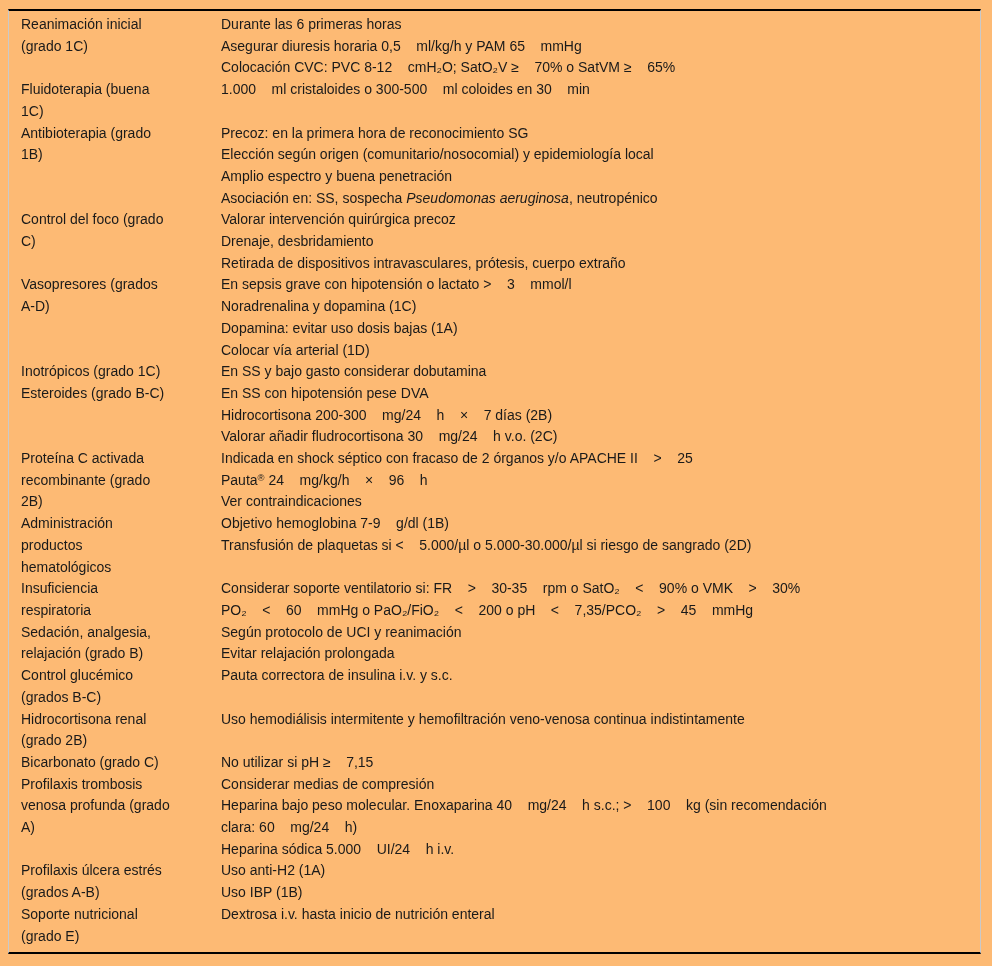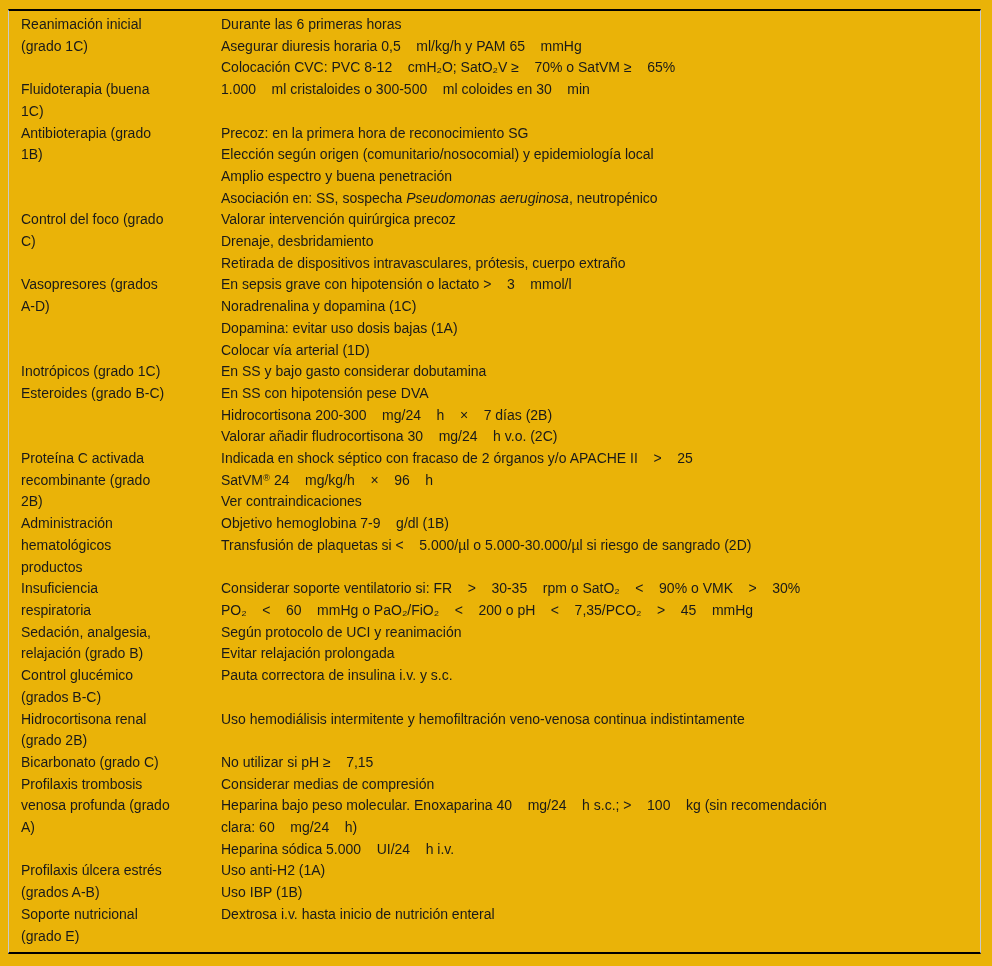--- a/index.html
+++ b/index.html
@@ -7,21 +7,21 @@
     padding: 0;
     background: #ffffff;
     width: 992px;
     height: 966px;
     font-family: "Liberation Sans", "DejaVu Sans", sans-serif;
   }
   .page {
     position: relative;
     width: 992px;
     height: 966px;
-    background: #eab308;
+    background: #fdba74;
   }
   .tbl {
     position: absolute;
     left: 8px;
     top: 9px;
     width: 973px;
     height: 945px;
     box-sizing: border-box;
     border-top: 2px solid #000000;
     border-bottom: 2px solid #000000;
@@ -144,30 +144,30 @@
     </div>
 
     <div class="row">
       <div class="lc">
         <div class="ln">Proteína C activada</div>
         <div class="ln">recombinante (grado</div>
         <div class="ln">2B)</div>
       </div>
       <div class="vc">
         <div class="ln">Indicada en shock séptico con fracaso de 2 órganos y/o APACHE II    &gt;    25</div>
-        <div class="ln"><span>SatVM</span><sup class="sp">®</sup><span> 24    mg/kg/h    ×    96    h</span></div>
+        <div class="ln"><span>Pauta</span><sup class="sp">®</sup><span> 24    mg/kg/h    ×    96    h</span></div>
         <div class="ln">Ver contraindicaciones</div>
       </div>
     </div>
 
     <div class="row">
       <div class="lc">
         <div class="ln">Administración</div>
+        <div class="ln">productos</div>
         <div class="ln">hematológicos</div>
-        <div class="ln">productos</div>
       </div>
       <div class="vc">
         <div class="ln">Objetivo hemoglobina 7-9    g/dl (1B)</div>
         <div class="ln">Transfusión de plaquetas si &lt;    5.000/µl o 5.000-30.000/µl si riesgo de sangrado (2D)</div>
       </div>
     </div>
 
     <div class="row">
       <div class="lc">
         <div class="ln">Insuficiencia</div>

